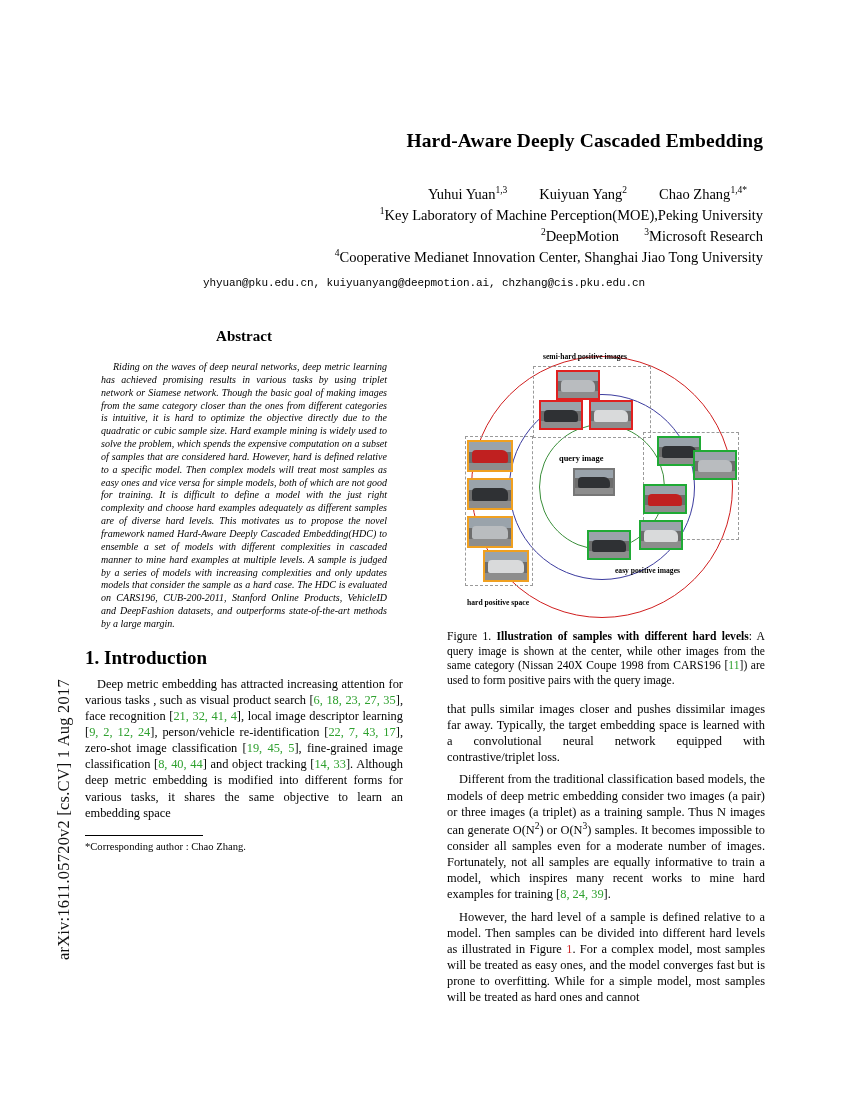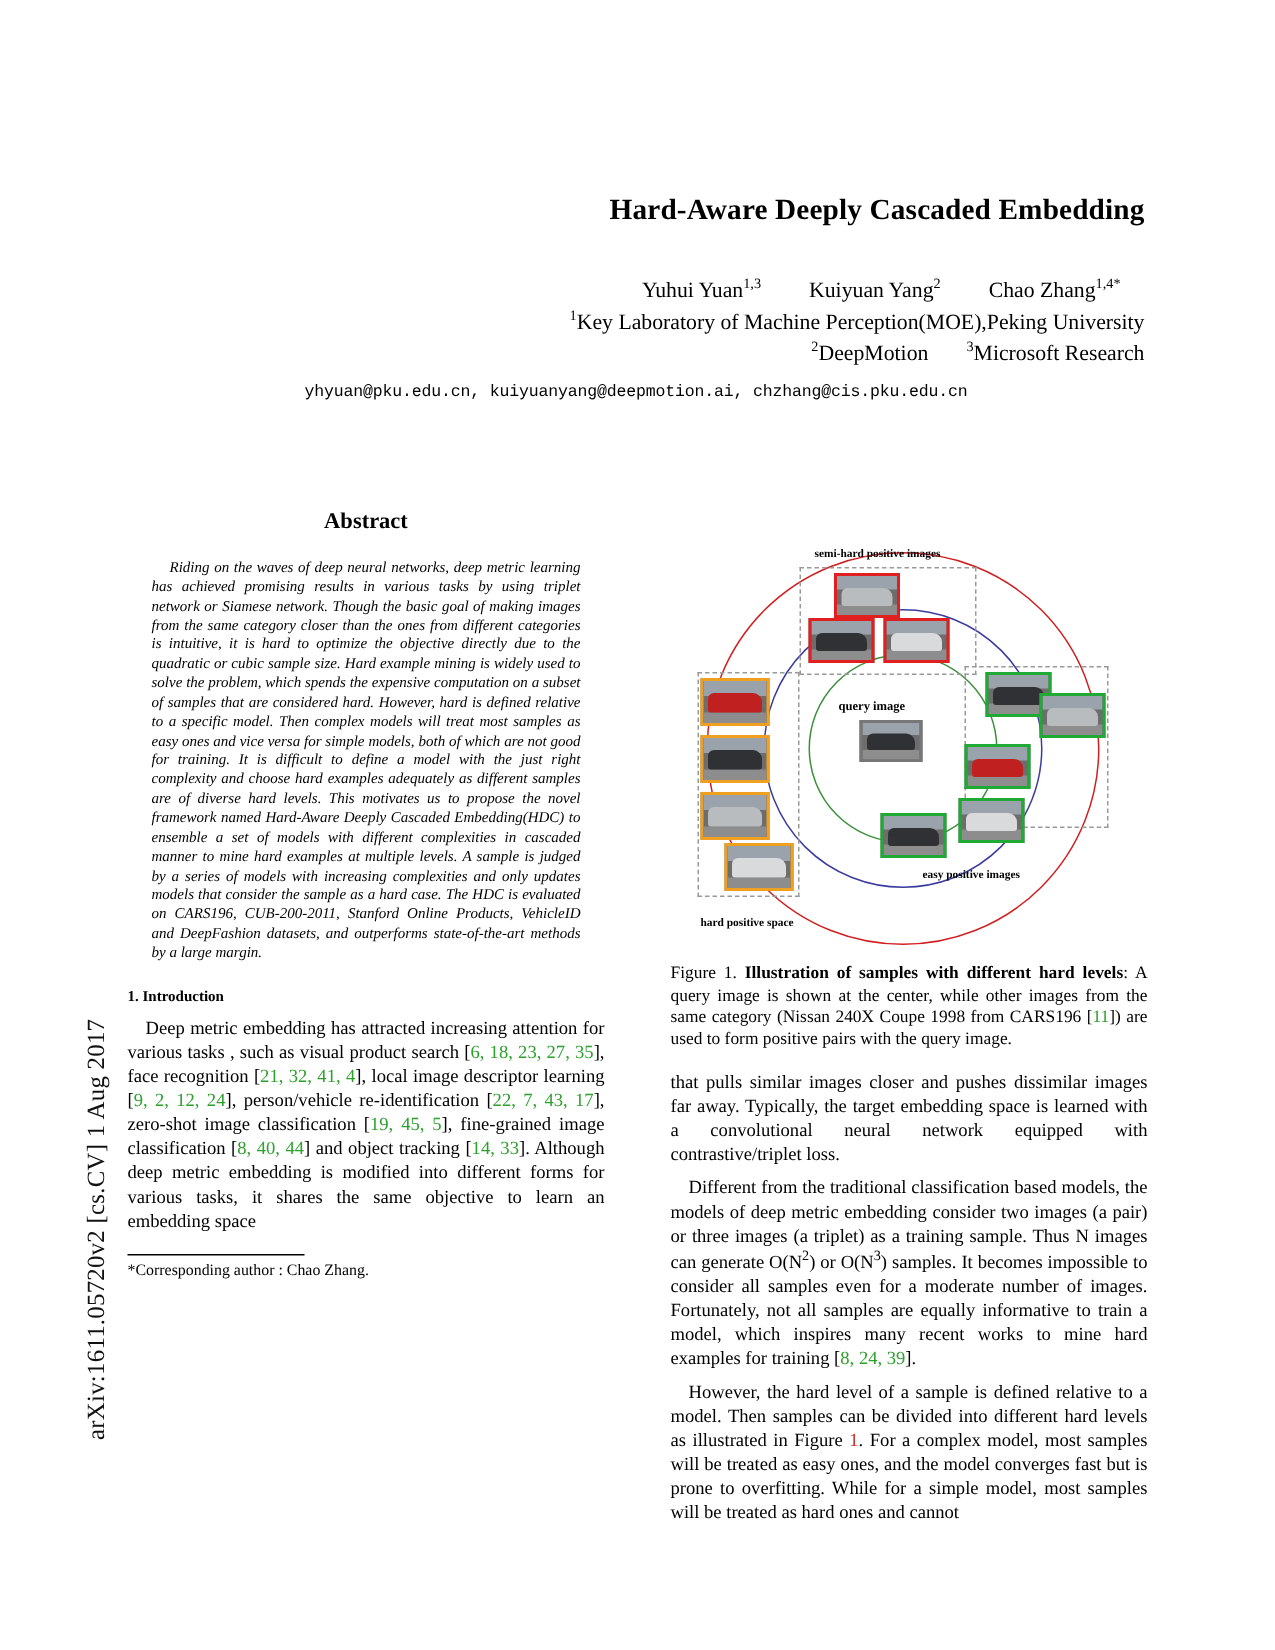--- a/index.html
+++ b/index.html
@@ -79,28 +79,28 @@
   
   .columns {
     position: absolute;
     left: 85px;
     top: 328px;
     width: 680px;
     height: 690px;
   }
   .col {
     position: absolute;
-    top: 12px;
+    top: 0;
     width: 318px;
   }
   .col-left { left: 0; }
   .col-right { left: 362px; }
 
   h2.section {
-    font-size: 10px;
+    font-size: 19px;
     font-weight: bold;
     margin: 16px 0 7px 0;
   }
   .abstract-head {
     text-align: center;
     font-size: 15px;
     font-weight: bold;
     margin: 0 0 9px 0;
   }
   p.abs {
@@ -235,20 +235,21 @@
 
   <div class="content">
     <div class="title">Hard-Aware Deeply Cascaded Embedding</div>
 
     <div class="authors">
       <div class="row">
         <span class="name"><span>Yuhui Yuan</span><sup>1,3</sup></span><span class="name"><span>Kuiyuan Yang</span><sup>2</sup></span><span class="name"><span>Chao Zhang</span><sup>1,4*</sup></span>
       </div>
       <div class="row"><sup>1</sup><span>Key Laboratory of Machine Perception(MOE),Peking University</span></div>
       <div class="row"><sup>2</sup><span>DeepMotion</span>&nbsp;&nbsp;&nbsp;&nbsp;&nbsp;&nbsp;&nbsp;<sup>3</sup><span>Microsoft Research</span></div>
+      <div class="row"><sup>4</sup><span>Cooperative Medianet Innovation Center, Shanghai Jiao Tong University</span></div>
     </div>
 
     <div class="emails">yhyuan@pku.edu.cn, kuiyuanyang@deepmotion.ai, chzhang@cis.pku.edu.cn</div>
   </div>
 
   <div class="columns">
 
     <div class="col col-left">
       <div class="abstract-head">Abstract</div>
       <p class="abs">Riding on the waves of deep neural networks, deep metric learning has achieved promising results in various tasks by using triplet network or Siamese network. Though the basic goal of making images from the same category closer than the ones from different categories is intuitive, it is hard to optimize the objective directly due to the quadratic or cubic sample size. Hard example mining is widely used to solve the problem, which spends the expensive computation on a subset of samples that are considered hard. However, hard is defined relative to a specific model. Then complex models will treat most samples as easy ones and vice versa for simple models, both of which are not good for training. It is difficult to define a model with the just right complexity and choose hard examples adequately as different samples are of diverse hard levels. This motivates us to propose the novel framework named Hard-Aware Deeply Cascaded Embedding(HDC) to ensemble a set of models with different complexities in cascaded manner to mine hard examples at multiple levels. A sample is judged by a series of models with increasing complexities and only updates models that consider the sample as a hard case. The HDC is evaluated on CARS196, CUB-200-2011, Stanford Online Products, VehicleID and DeepFashion datasets, and outperforms state-of-the-art methods by a large margin.</p>

